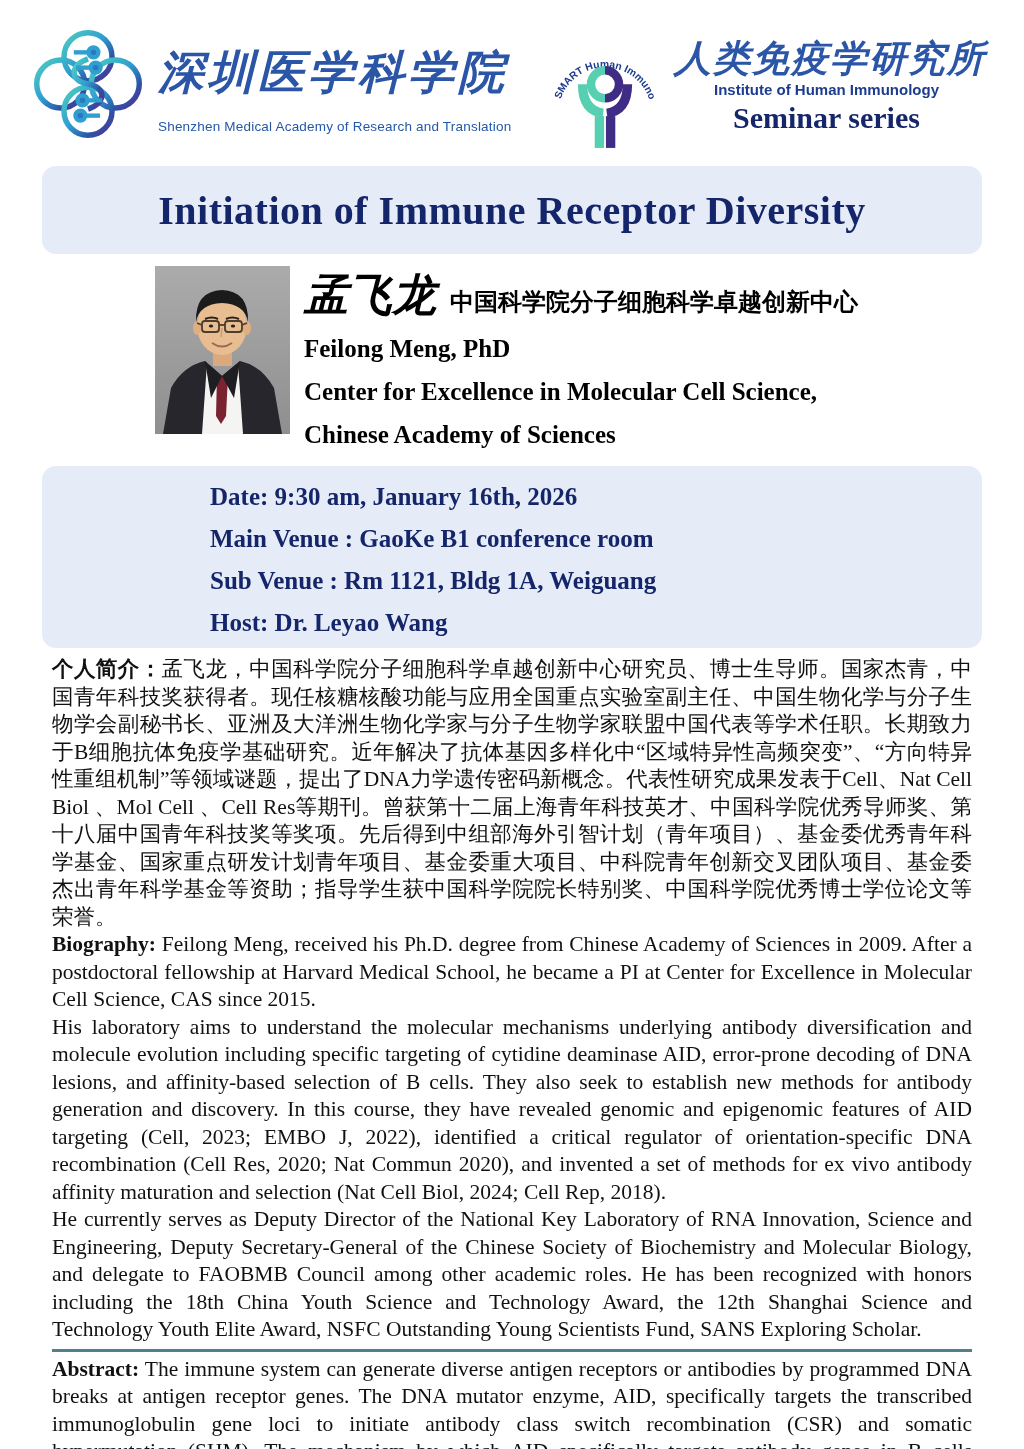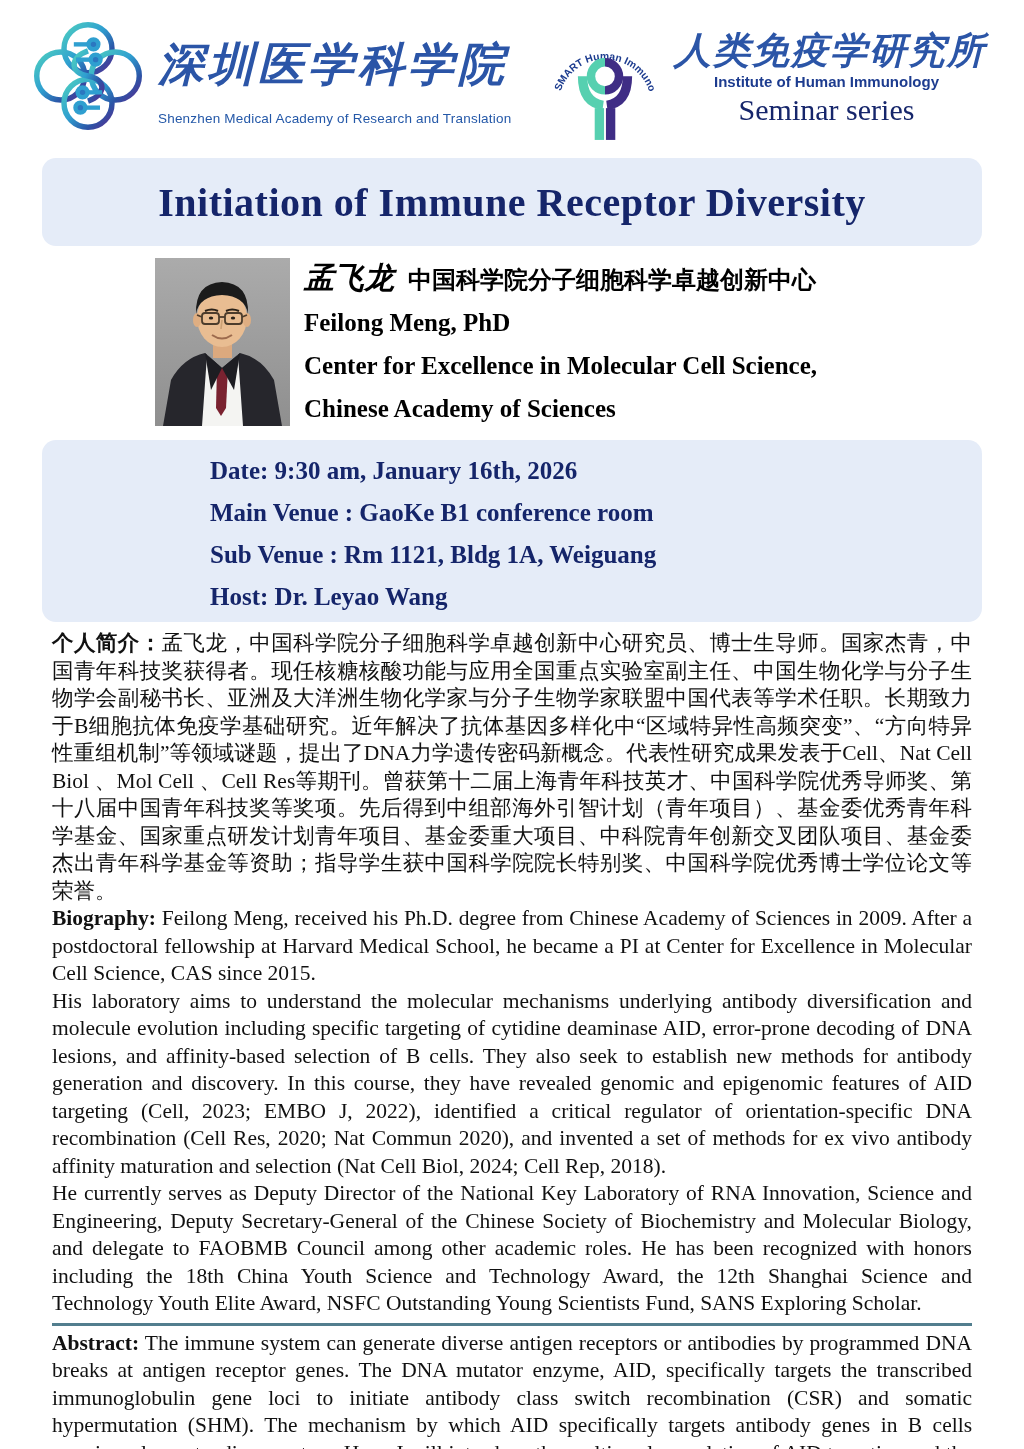--- a/index.html
+++ b/index.html
@@ -5,21 +5,21 @@
   html,body { margin:0; padding:0; }
   body {
     width:1024px; height:1449px; overflow:hidden;
     background:#ffffff;
     font-family:"Liberation Serif", serif;
     color:#111;
   }
   .page { position:relative; width:1024px; height:1449px; }
 
   
-  .header { display:flex; justify-content:space-between; align-items:flex-start; padding:16px 38px 0 28px; }
+  .header { display:flex; justify-content:space-between; align-items:flex-start; padding:24px 38px 0 28px; }
   .logo-left { display:flex; align-items:center; gap:10px; }
   .logo-left svg { width:120px; height:120px; display:block; }
   .logo-left-text { padding-top:14px; }
   .cn-cal {
     font-size:46px; line-height:1.1; font-weight:bold; font-style:italic;
     color:#2b55a7; letter-spacing:4px; white-space:nowrap;
   }
   .en-sub {
     font-family:"Liberation Sans", sans-serif;
     font-size:13.5px; color:#2458a8; margin-top:20px; letter-spacing:.2px;
@@ -28,36 +28,36 @@
   .logo-right svg { width:116px; height:130px; display:block; }
   .logo-right-text { text-align:center; padding-top:16px; }
   .cn-cal2 {
     font-size:37px; line-height:1.05; font-weight:bold; font-style:italic;
     color:#2b55a7; letter-spacing:2px; white-space:nowrap;margin-left:7px;
   }
   .ihi-en {
     font-family:"Liberation Sans", sans-serif; font-weight:bold;
     font-size:15px; color:#1d3c8f; margin-top:2px; white-space:nowrap;
   }
-  .seminar-series { font-size:30px; font-weight:normal; color:#16266b; margin-top:3px; }
+  .seminar-series { font-size:30px; font-weight:bold; color:#16266b; margin-top:3px; }
 
   
   .title-banner {
     margin:12px 42px 0; height:88px; background:#e5ecf8; border-radius:14px;
     display:flex; align-items:center; justify-content:center;
   }
   .title-banner h1 { margin:16px; font-size:40px; font-weight:bold; color:#15256a; letter-spacing:.5px; }
 
   
   .speaker { display:flex; margin:12px 40px 0 155px; gap:14px; }
   .photo { width:135px; height:168px; flex:none; }
   .photo svg { width:135px; height:168px; display:block; }
   .speaker-info { padding-top:0; }
   .sp-line1 { display:flex; align-items:baseline; margin-bottom:2px; }
-  .cn-name { font-size:30px; font-weight:bold; font-style:italic; color:#000; margin-right:14px; white-space:nowrap; }
+  .cn-name { font-size:44px; font-weight:bold; font-style:italic; color:#000; margin-right:14px; white-space:nowrap; }
   .cn-aff  { font-size:24px; font-weight:bold; color:#000; white-space:nowrap; }
   .en-name, .aff { font-size:25px; font-weight:bold; color:#000; line-height:43px; }
 
   
   .details-box {
     margin:10px 42px 0; background:#e5ecf8; border-radius:14px;
     padding:10px 20px 4px 168px;
   }
   .details-box .detail-line { font-size:25px; font-weight:bold; color:#15256a; line-height:42px; }
 

